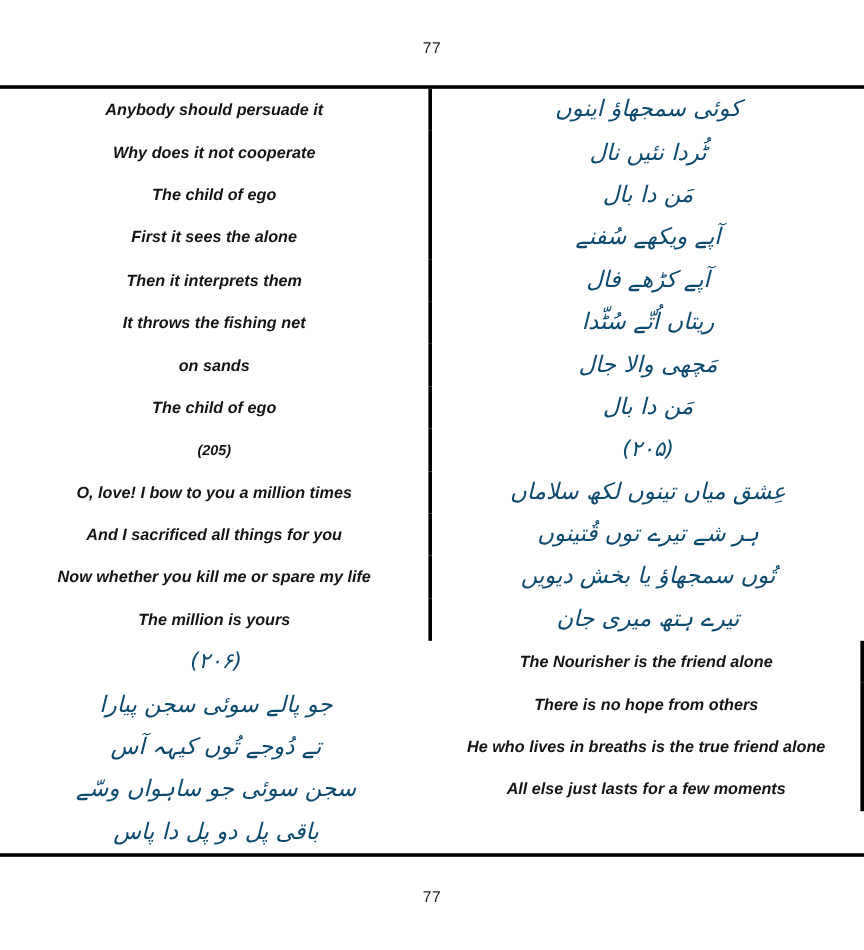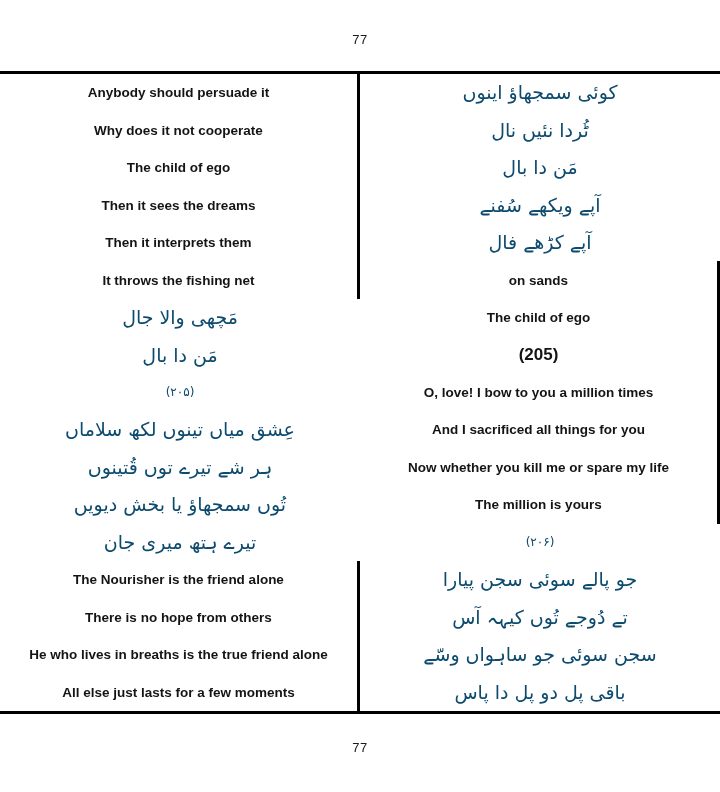--- a/index.html
+++ b/index.html
@@ -39,56 +39,58 @@
     display: grid;
     grid-template-columns: 360px 1fr;
     grid-auto-rows: 1fr;
   }
   .cell {
     display: flex;
     align-items: center;
     justify-content: center;
     overflow: visible;
     white-space: nowrap;
+    font-style: italic;
   }
   .en-cell {
     font-family: "Liberation Sans", sans-serif;
     font-weight: 700;
     font-size: 13.5px;
     color: #141414;
     border-right: 3px solid #000;
   }
   .ur-cell {
     font-family: "DejaVu Sans", sans-serif;
     direction: rtl;
     unicode-bidi: isolate;
     font-size: 19px;
     color: #0c4a6e;
     line-height: 1;
   }
-  .num.en-cell { font-size: 17px; }
-  .num.ur-cell { font-size: 12px; }
+  .num.en-cell { font-size: 12px; }
+  .num.ur-cell { font-size: 18px; }
 </style>
 </head>
 <body>
 
 <div class="page-number top">77</div>
 
 <div class="verse-table" id="verse-table">
     <div class="cell en-cell">Anybody should persuade it</div>
     <div class="cell ur-cell" dir="rtl">کوئی سمجھاؤ اینوں</div>
     <div class="cell en-cell">Why does it not cooperate</div>
     <div class="cell ur-cell" dir="rtl">ٹُردا نئیں نال</div>
     <div class="cell en-cell">The child of ego</div>
     <div class="cell ur-cell" dir="rtl">مَن دا بال</div>
-    <div class="cell en-cell">Then it sees the dreams</div>
+    <div class="cell en-cell">First it sees the alone</div>
     <div class="cell ur-cell" dir="rtl">آپے ویکھے سُفنے</div>
     <div class="cell en-cell">Then it interprets them</div>
     <div class="cell ur-cell" dir="rtl">آپے کڑھے فال</div>
     <div class="cell en-cell">It throws the fishing net</div>
+    <div class="cell ur-cell" dir="rtl">ریتاں اُتّے سُٹّدا</div>
     <div class="cell en-cell">on sands</div>
     <div class="cell ur-cell" dir="rtl">مَچھی والا جال</div>
     <div class="cell en-cell">The child of ego</div>
     <div class="cell ur-cell" dir="rtl">مَن دا بال</div>
     <div class="cell en-cell num">(205)</div>
     <div class="cell ur-cell num" dir="rtl">(۲۰۵)</div>
     <div class="cell en-cell">O, love! I bow to you a million times</div>
     <div class="cell ur-cell" dir="rtl">عِشق میاں تینوں لکھ سلاماں</div>
     <div class="cell en-cell">And I sacrificed all things for you</div>
     <div class="cell ur-cell" dir="rtl">ہر شے تیرے توں قُتینوں</div>

